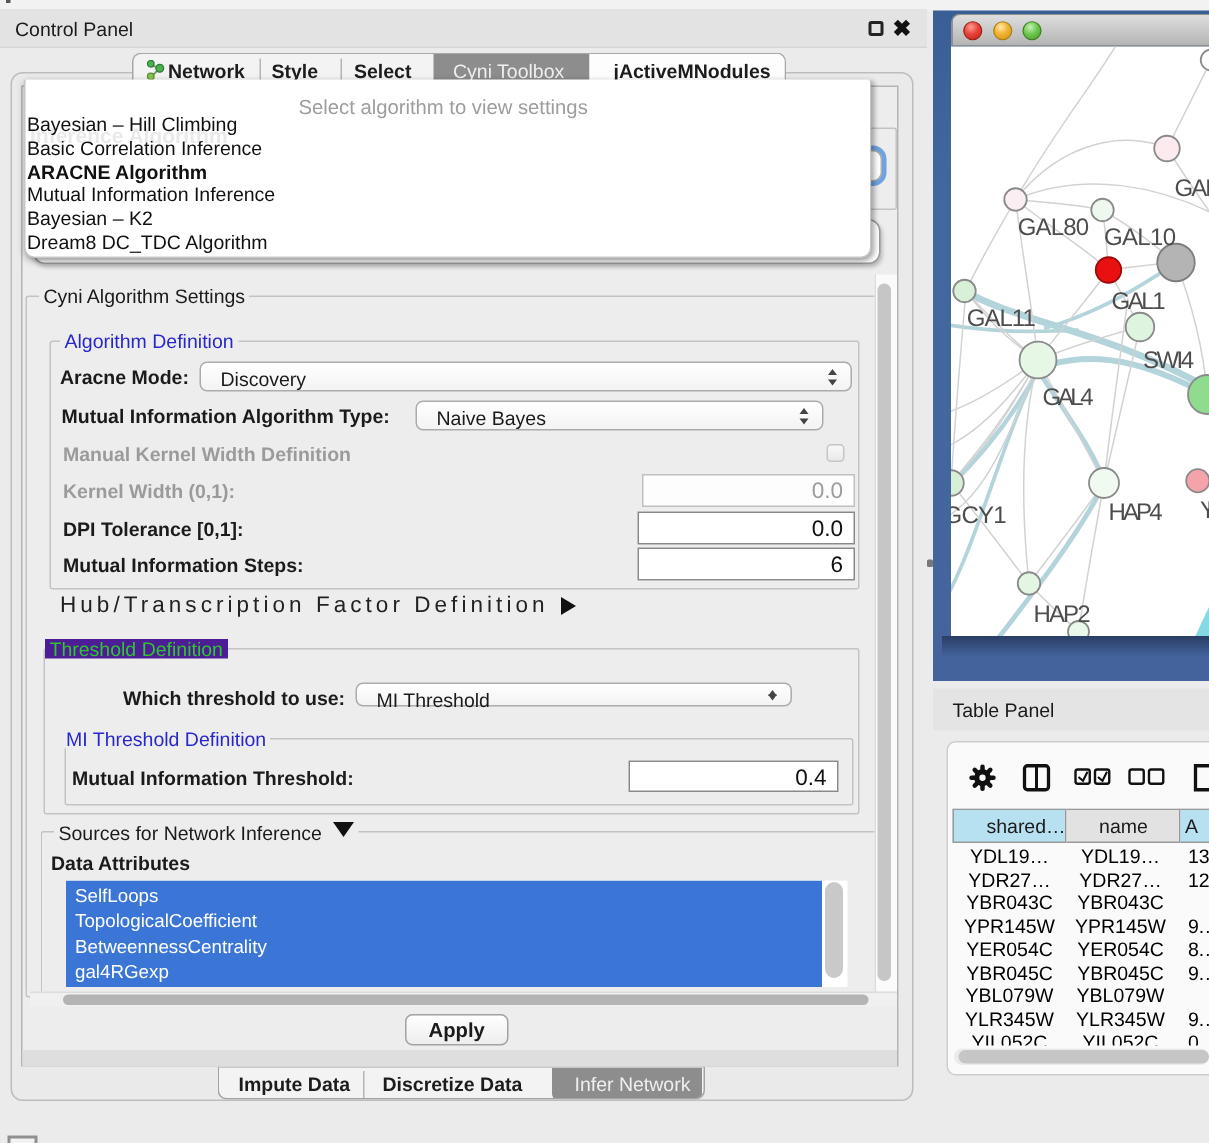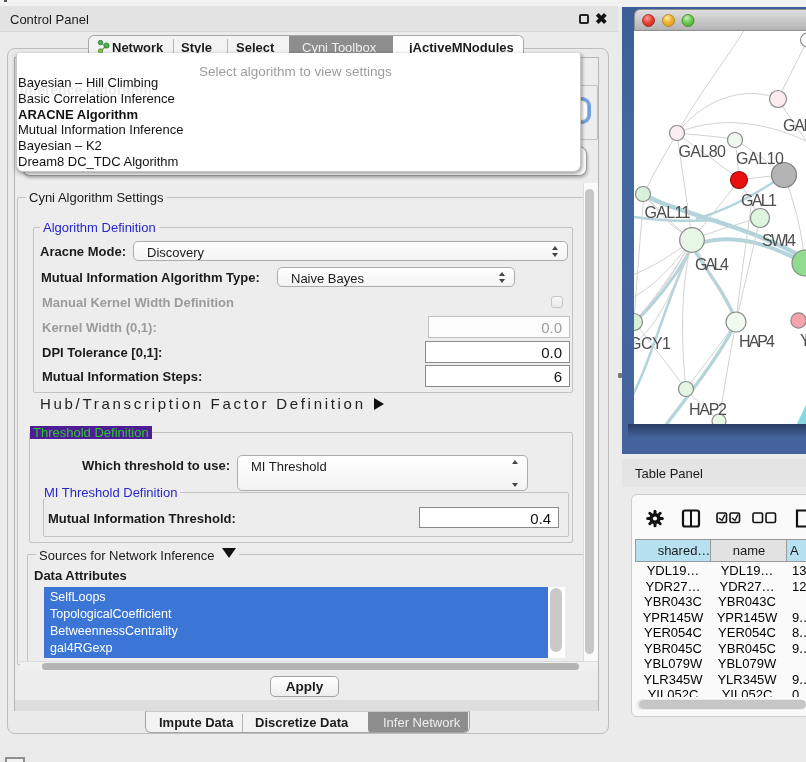--- a/index.html
+++ b/index.html
@@ -60,21 +60,21 @@
 
 <div class="fs" style="left:33px;top:227px;width:540px;height:166px;"></div>
 <div class="leg" style="left:40px;top:221px;color:#2727cc;background:#ededed;">Algorithm Definition</div>
 
 <div class="abs b" style="left:40px;top:244px;font-size:13px;color:#1b1b1b;">Aracne Mode:</div>
 <div class="combo abs" style="left:133px;top:241px;width:435px;height:20px;padding-left:18px;">
     <span>Discovery</span>
   </div>
 
 <div class="abs b" style="left:41px;top:270px;font-size:13px;color:#1b1b1b;">Mutual Information Algorithm Type:</div>
-<div class="combo abs" style="left:277px;top:267px;width:238px;height:20px;">
+<div class="combo abs" style="left:277px;top:267px;width:272px;height:20px;">
     <span>Naive Bayes</span>
   </div>
 
 <div class="abs b" style="left:42px;top:295px;font-size:13px;color:#9b9b9b;">Manual Kernel Width Definition</div>
 <div class="abs" style="left:551px;top:296px;width:12px;height:12px;border:1px solid #c6c6c6;border-radius:3px;background:linear-gradient(#f8f8f8,#e9e9e9);"></div>
 
 <div class="abs b" style="left:42px;top:320px;font-size:13px;color:#9b9b9b;">Kernel Width (0,1):</div>
 <div class="abs" style="left:428px;top:316px;width:142px;height:22px;background:#fdfdfd;border:1px solid #c0c0c0;font-size:15px;color:#9e9e9e;text-align:right;line-height:22px;padding-right:7px;">0.0</div>
 
 <div class="abs b" style="left:42px;top:345px;font-size:13px;color:#1b1b1b;">DPI Tolerance [0,1]:</div>
@@ -82,21 +82,21 @@
 
 <div class="abs b" style="left:42px;top:369px;font-size:13px;color:#1b1b1b;">Mutual Information Steps:</div>
 <div class="abs" style="left:425px;top:365px;width:145px;height:22px;background:#fff;border:1px solid #8a8a8a;font-size:15px;color:#111;text-align:right;line-height:22px;padding-right:7px;">6</div>
 
 <div class="abs" style="left:40px;top:395px;font-size:15px;letter-spacing:2.7px;color:#222;">Hub/Transcription Factor Definition</div>
 <div class="abs" style="left:374px;top:398px;width:0;height:0;border-left:10px solid #111;border-top:6.5px solid transparent;border-bottom:6.5px solid transparent;"></div>
 
 <div class="fs" style="left:29px;top:432px;width:544px;height:111px;"></div>
 <div class="leg" style="left:30px;top:426px;color:#2fc52f;background:#4c1d95;">Threshold Definition</div>
 <div class="abs b" style="left:82px;top:458px;font-size:13px;color:#1b1b1b;">Which threshold to use:</div>
-<div class="combo abs" style="left:237px;top:455px;width:291px;height:36px;text-align:center;">
+<div class="combo abs" style="left:237px;top:455px;width:291px;height:16px;text-align:center;">
     <span>MI Threshold</span>
   </div>
 
 <div class="fs" style="left:43px;top:492px;width:526px;height:45px;"></div>
 <div class="leg" style="left:41px;top:486px;color:#2727cc;background:#ededed;">MI Threshold Definition</div>
 <div class="abs b" style="left:48px;top:511px;font-size:13px;color:#1b1b1b;">Mutual Information Threshold:</div>
 <div class="abs" style="left:419px;top:507px;width:140px;height:21px;background:#fff;border:1px solid #8a8a8a;font-size:15px;color:#111;text-align:right;line-height:21px;padding-right:7px;">0.4</div>
 
 <div class="fs" style="left:27px;top:554px;width:558px;height:111px;border-bottom:none;"></div>
 <div class="leg" style="left:36px;top:548px;color:#1b1b1b;background:#ededed;">Sources for Network Inference <span style="display:inline-block;margin-left:4px;width:0;height:0;border-top:10px solid #111;border-left:7px solid transparent;border-right:7px solid transparent;vertical-align:2px;"></span></div>

